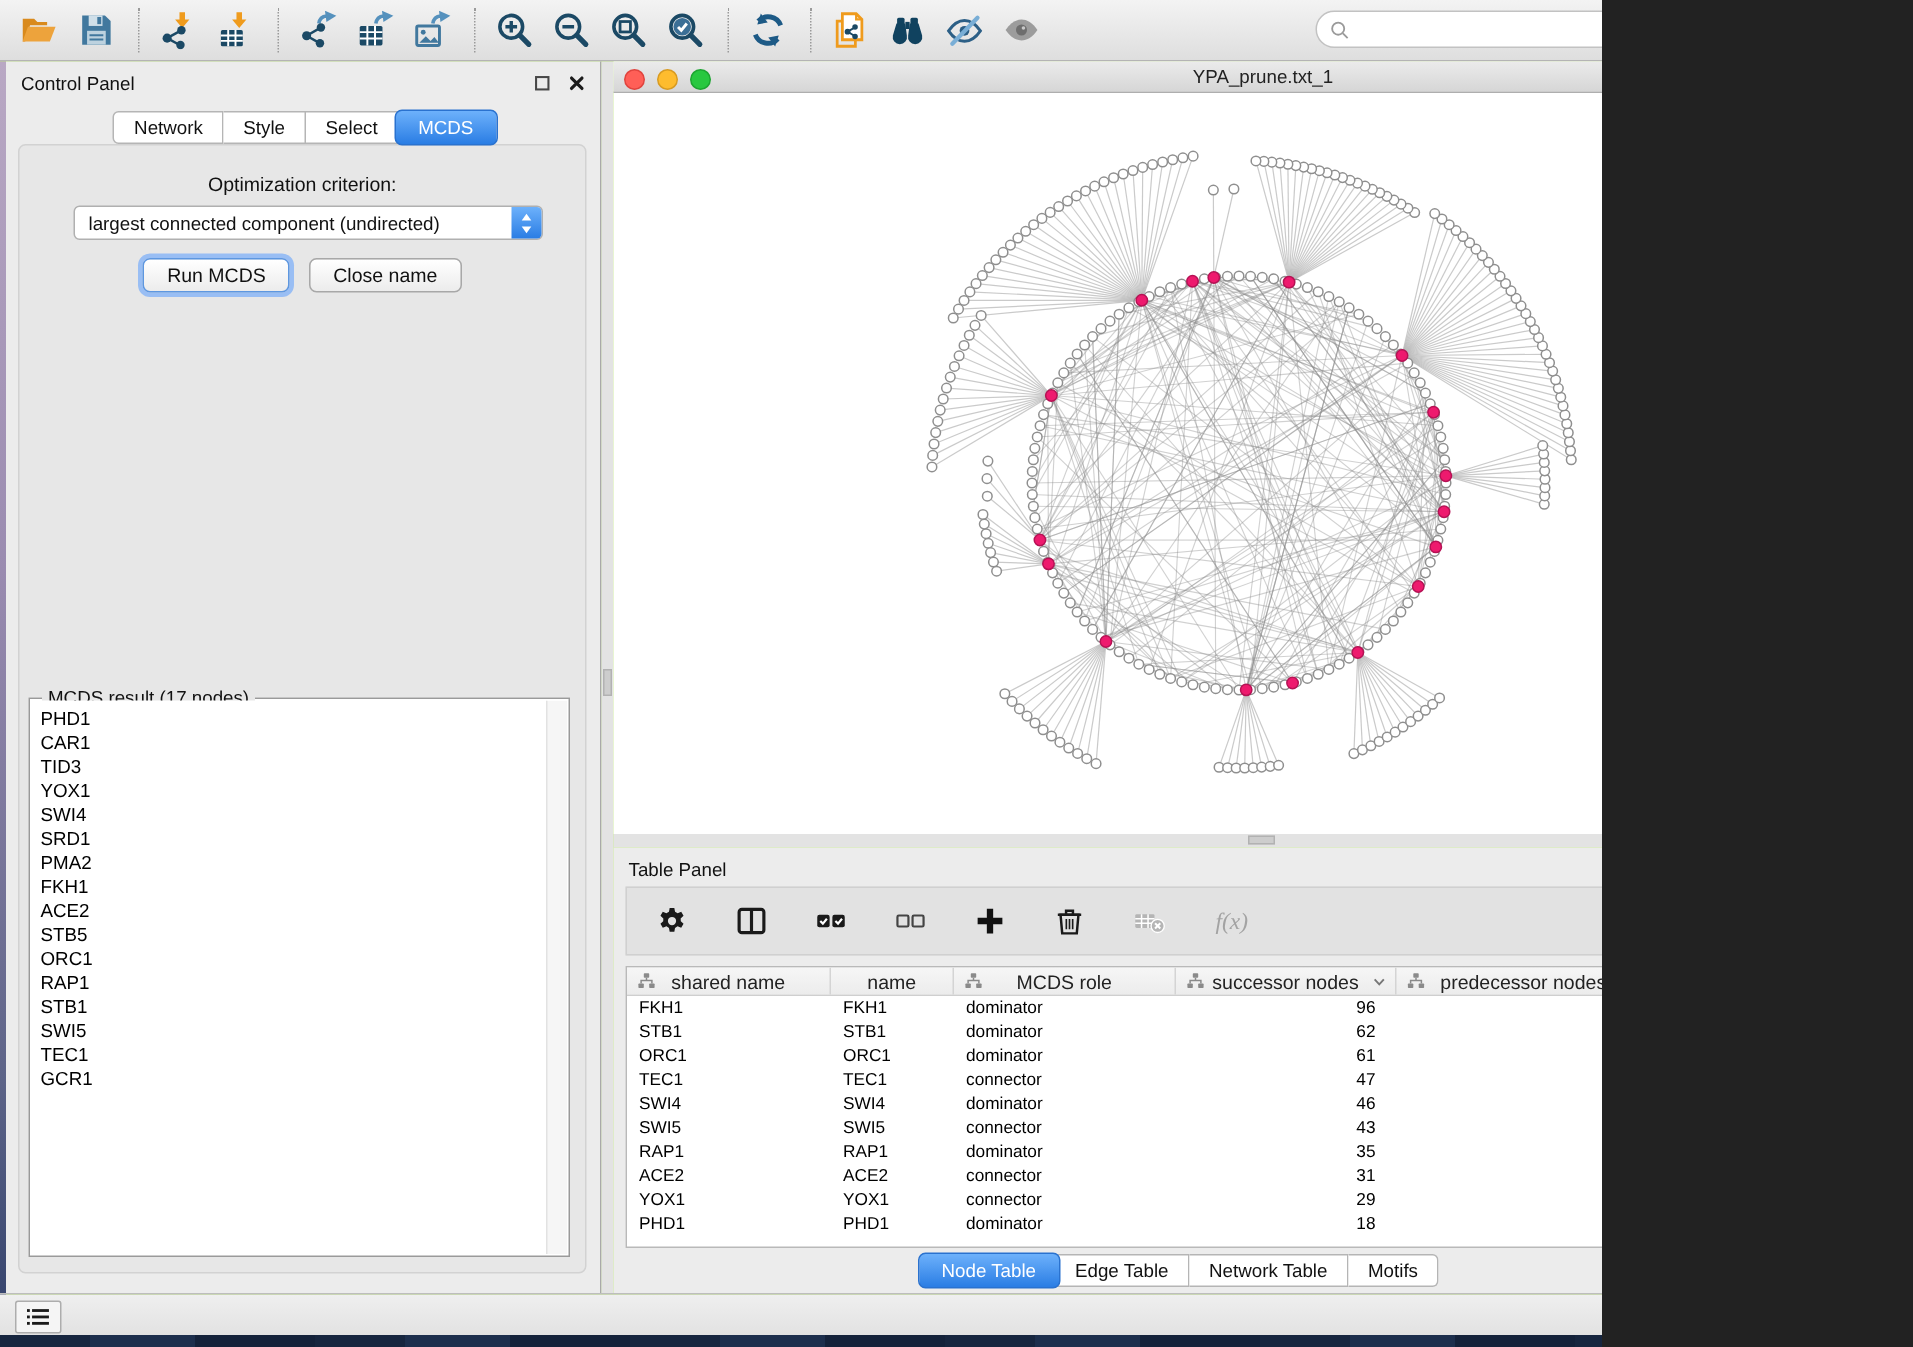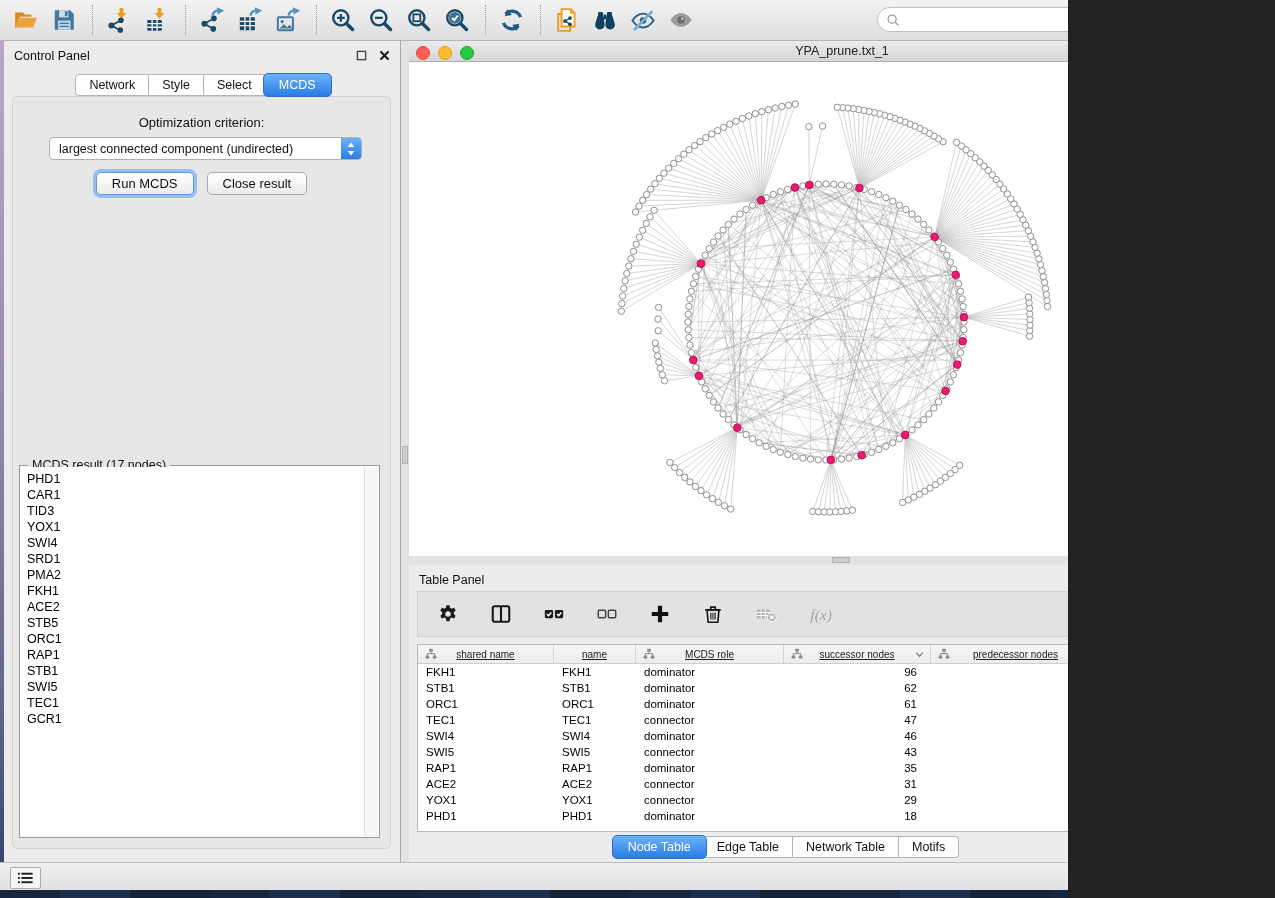--- a/index.html
+++ b/index.html
@@ -75,21 +75,21 @@
   .tp-toolbar{position:absolute;left:8px;right:8px;top:26px;height:46px;background:#e2e2e2;
     border:1px solid #d0d0d0;border-radius:0;box-sizing:border-box;display:flex;align-items:center;padding-left:18px;gap:27px;}
   .ttbtn{width:26px;height:26px;background:transparent;border:none;padding:1px;cursor:pointer;}
   .ttbtn svg{width:22px;height:22px;display:block;}
   .ttbtn.fx svg{width:34px;height:22px;}
   .ttbtn.disabled{cursor:default;}
   .tp-table{position:absolute;left:8px;right:8px;top:79px;height:188px;background:#fff;
     border:1px solid #b9b9b9;box-sizing:border-box;overflow:hidden;}
   .thead{display:flex;height:19px;background:linear-gradient(#f6f6f6,#ececec);border-bottom:1px solid #cfcfcf;box-sizing:border-box;}
   .th{position:relative;border-right:1px solid #d4d4d4;box-sizing:border-box;display:flex;align-items:center;justify-content:center;cursor:pointer;}
-  .th-label{font-size:10px;color:#222;text-decoration:underline;}
+  .th-label{font-size:13px;color:#222;}
   .th .th-ic{position:absolute;left:7px;top:3px;}
   .th .th-ic svg{width:12px;height:12px;display:block;}
   .th .th-sort{position:absolute;right:6px;top:5px;}
   .th .th-sort svg{width:9px;height:9px;display:block;}
   .tbody .tr{display:flex;height:16px;align-items:center;}
   .td{font-size:11.5px;color:#000;box-sizing:border-box;padding-left:8px;white-space:nowrap;overflow:hidden;}
   .td.num{text-align:right;padding-left:0;padding-right:14px;}
   .table-scroll{position:absolute;right:1px;top:20px;bottom:1px;width:13px;background:#fbfbfb;border-left:1px solid #eee;}
   .table-scroll .thumb{position:absolute;left:2px;top:3px;width:9px;height:88px;border-radius:5px;background:#b2b2b2;}
   .tp-tabs{position:absolute;left:0;right:0;top:271px;display:flex;justify-content:center;}
@@ -257,21 +257,21 @@
         <span class="sel-value">largest connected component (undirected)</span>
         <span class="stepper">
           <svg viewBox="0 0 10 16">
               <path d="M5 1.5L8.2 6H1.8z" fill="#fff"></path>
               <path d="M5 14.5L1.8 10h6.4z" fill="#fff"></path>
             </svg>
         </span>
       </div>
       <div class="btn-row">
         <button class="mac-btn focus">Run MCDS</button>
-        <button class="mac-btn">Close result</button>
+        <button class="mac-btn">Close name</button>
       </div>
       <div class="mcds-group">
         <span class="mcds-legend">MCDS result (17 nodes)</span>
         <div class="mcds-listbox">
           <div class="mcds-items">
               <div class="mcds-item">PHD1</div>
               <div class="mcds-item">CAR1</div>
               <div class="mcds-item">TID3</div>
               <div class="mcds-item">YOX1</div>
               <div class="mcds-item">SWI4</div>

